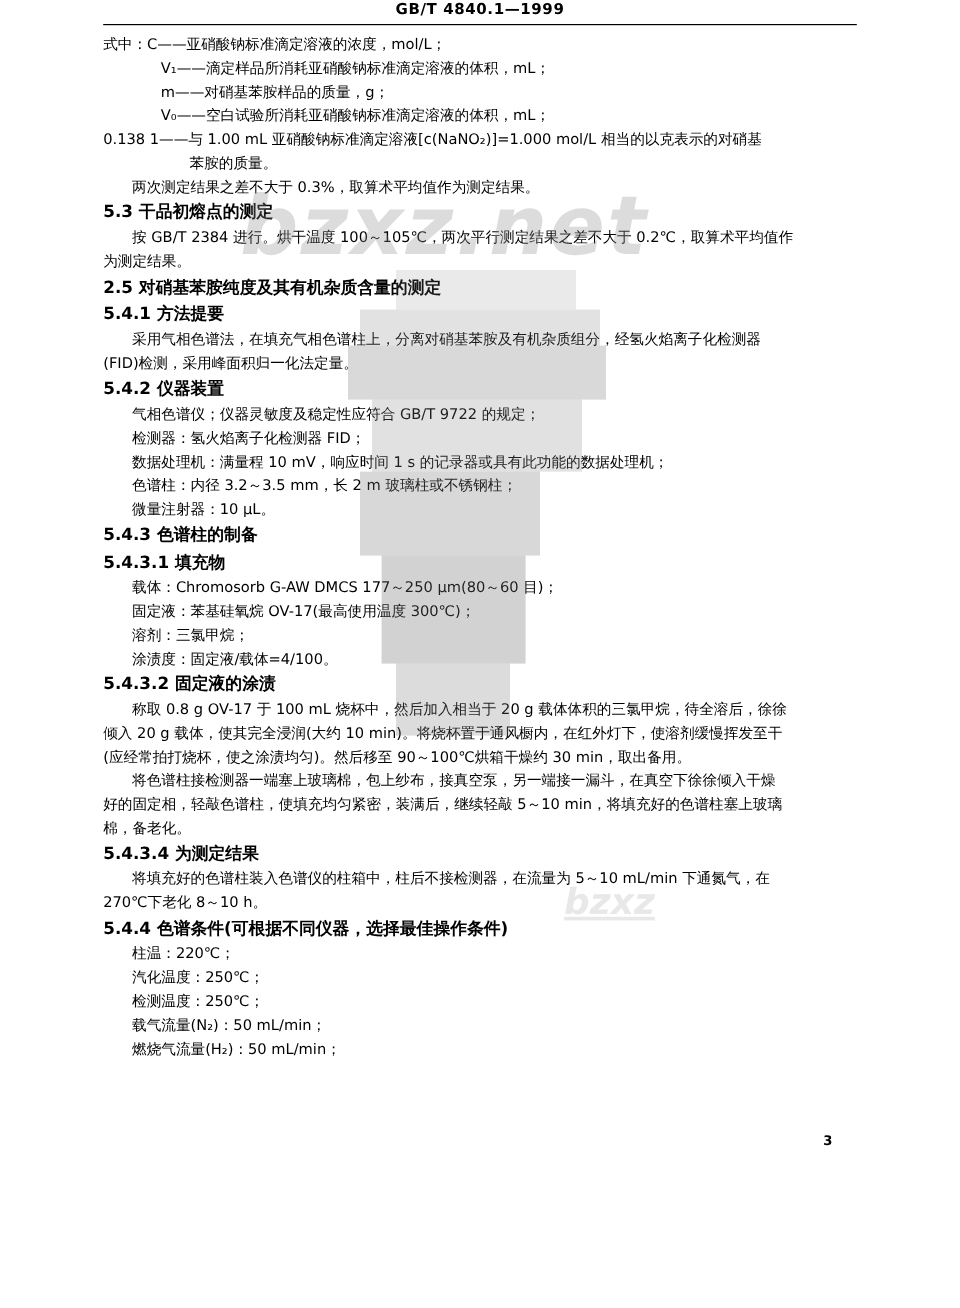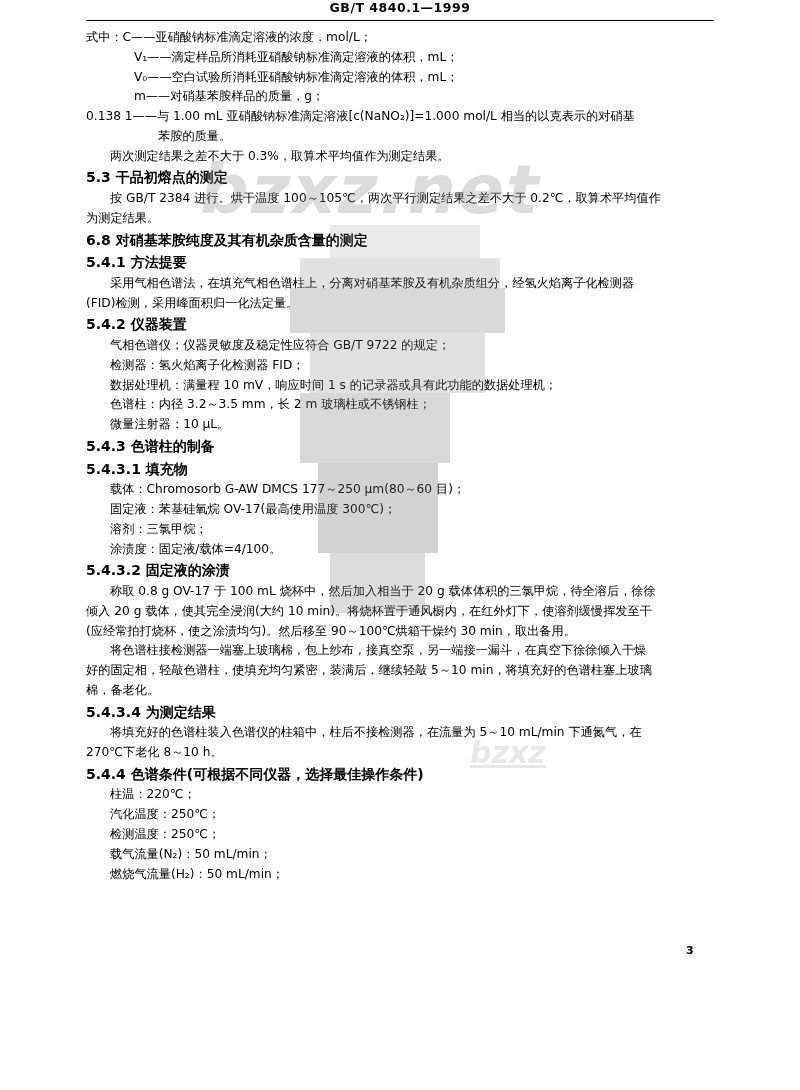--- a/index.html
+++ b/index.html
@@ -110,35 +110,35 @@
 
 <div class="page">
 
   <div class="header">GB/T 4840.1—1999</div>
   <div class="header-rule"></div>
 
   <div class="content">
 
     <div class="line ind0">式中：C——亚硝酸钠标准滴定溶液的浓度，mol/L；</div>
     <div class="line ind2">V₁——滴定样品所消耗亚硝酸钠标准滴定溶液的体积，mL；</div>
+    <div class="line ind2">m——对硝基苯胺样品的质量，g；</div>
     <div class="line ind2">V₀——空白试验所消耗亚硝酸钠标准滴定溶液的体积，mL；</div>
-    <div class="line ind2">m——对硝基苯胺样品的质量，g；</div>
     <div class="line ind0">0.138 1——与 1.00 mL 亚硝酸钠标准滴定溶液[c(NaNO₂)]=1.000 mol/L 相当的以克表示的对硝基</div>
     <div class="line ind3">苯胺的质量。</div>
     <div class="line ind1">两次测定结果之差不大于 0.3%，取算术平均值作为测定结果。</div>
 
     <div class="line ind0 sec">
       <span class="t">5.3</span>
       <span class="t">干品初熔点的测定</span>
     </div>
     <div class="line ind1">按 GB/T 2384 进行。烘干温度 100～105℃，两次平行测定结果之差不大于 0.2℃，取算术平均值作</div>
     <div class="line ind0">为测定结果。</div>
 
     <div class="line ind0 sec">
-      <span class="t">6.8</span>
+      <span class="t">2.5</span>
       <span class="t">对硝基苯胺纯度及其有机杂质含量的测定</span>
     </div>
     <div class="line ind0 sec">
       <span class="t">5.4.1</span>
       <span class="t">方法提要</span>
     </div>
     <div class="line ind1">采用气相色谱法，在填充气相色谱柱上，分离对硝基苯胺及有机杂质组分，经氢火焰离子化检测器</div>
     <div class="line ind0">(FID)检测，采用峰面积归一化法定量。</div>
 
     <div class="line ind0 sec">

